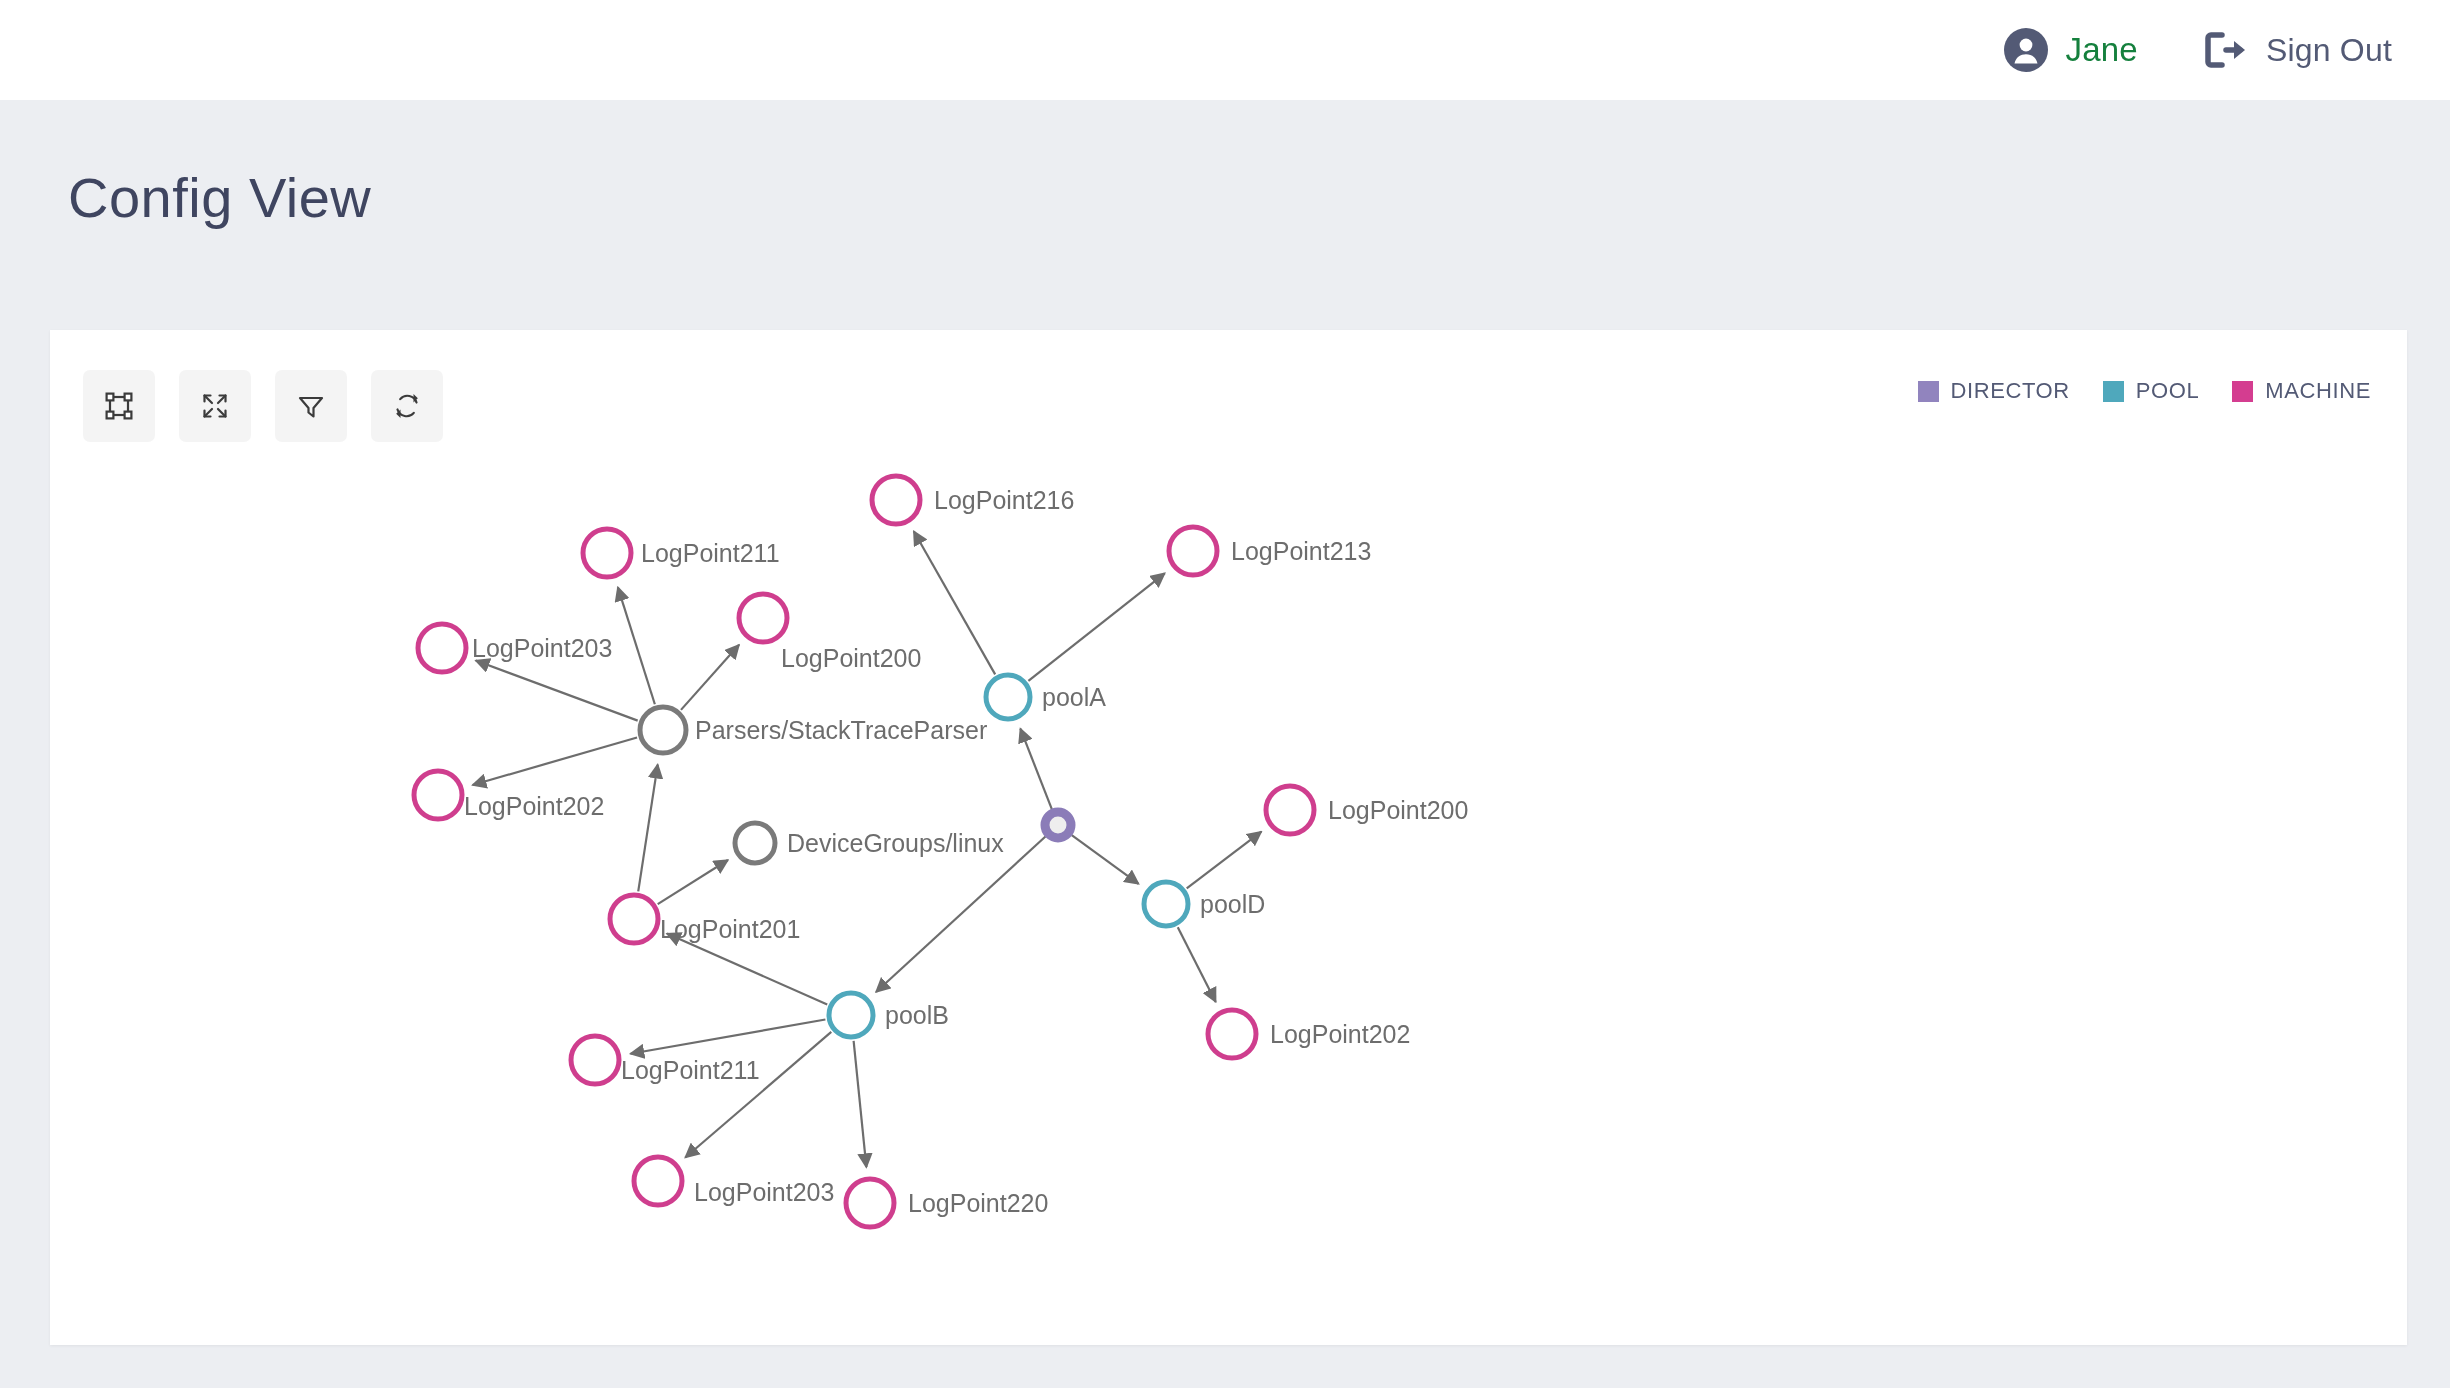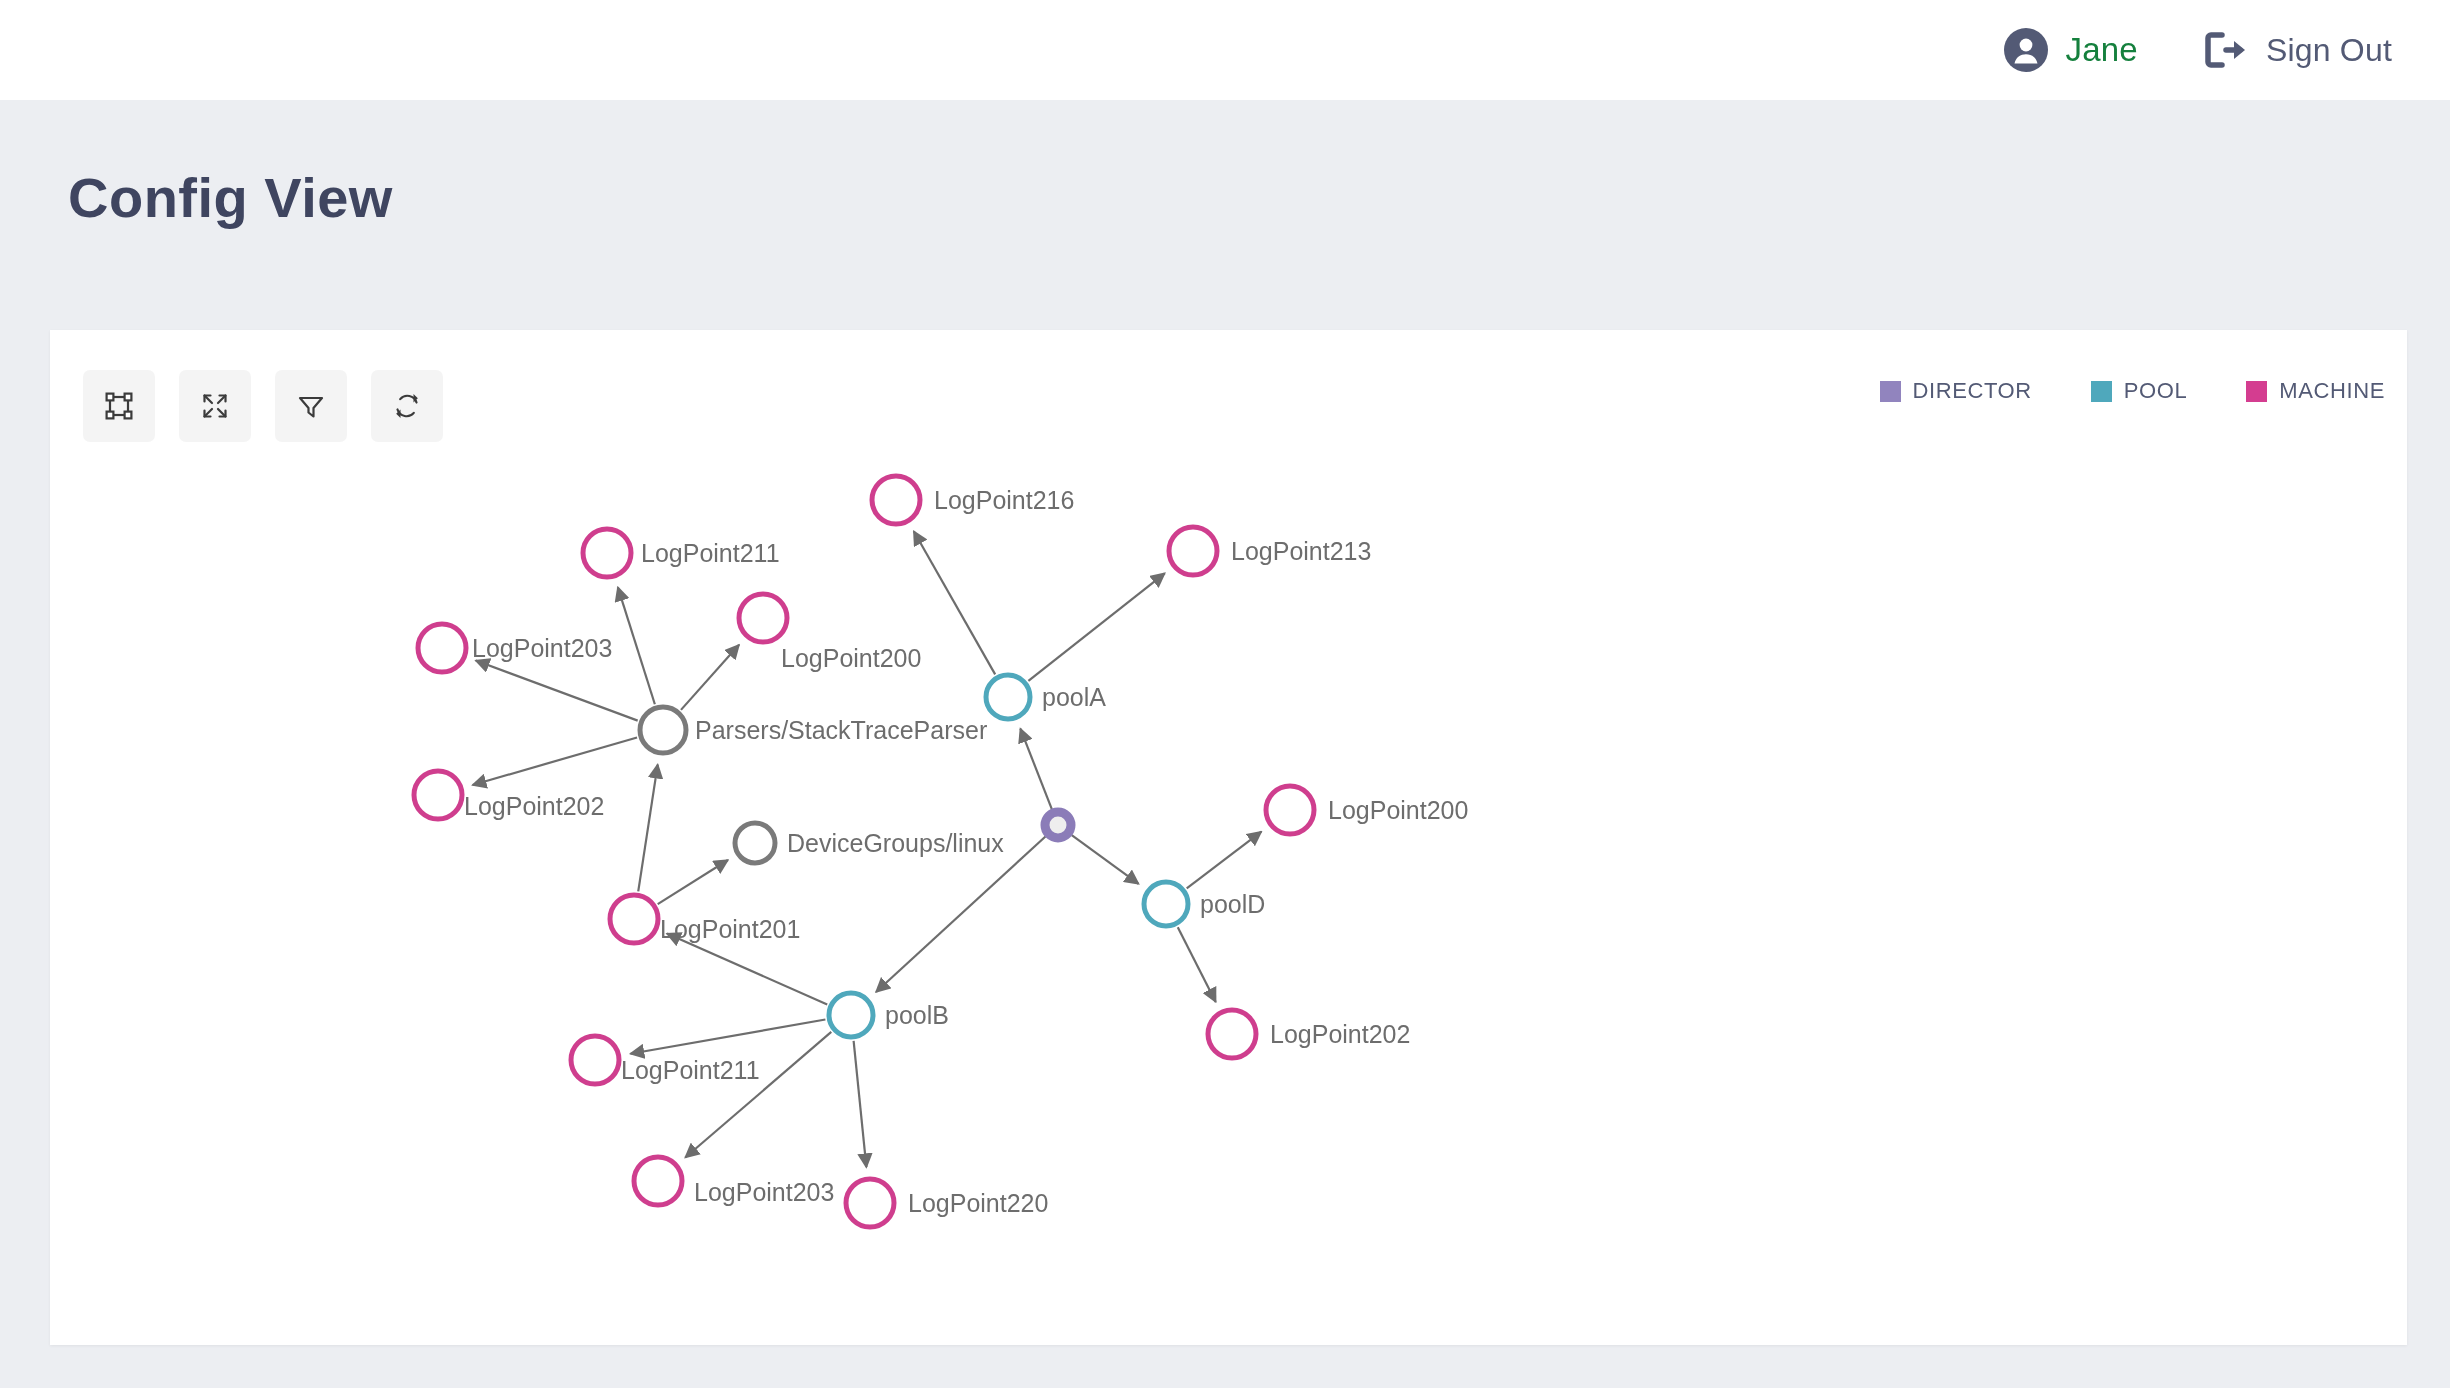--- a/index.html
+++ b/index.html
@@ -38,21 +38,21 @@
     font-size: 32px;
     color: #535a75;
     letter-spacing: 0.2px;
   }
 
   
   .page-title {
     position: absolute;
     left: 68px; top: 165px;
     font-size: 56px;
-    font-weight: 700;
+    font-weight: 400;
     color: #3f4560;
     letter-spacing: 0.5px;
   }
 
   
   .card {
     position: absolute;
     left: 50px; top: 330px;
     width: 2357px; height: 1015px;
     background: #ffffff;
@@ -70,22 +70,22 @@
     background: #f4f4f4;
     border: none; border-radius: 7px;
     display: flex; align-items: center; justify-content: center;
     cursor: pointer; padding: 0;
   }
   .tool-btn svg { display:block; }
 
   
   .legend {
     position: absolute;
-    right: 22px; top: 48px;
-    display: flex; align-items: center; gap: 59px;
+    right: 36px; top: 48px;
+    display: flex; align-items: center; gap: 33px;
   }
   .legend-item { display: flex; align-items: center; cursor: pointer; }
   .legend-swatch {
     width: 21px; height: 21px; display: block;
     margin-right: 12px;
   }
   .legend-label {
     font-size: 22px;
     color: #535a75;
     letter-spacing: 0.6px;

